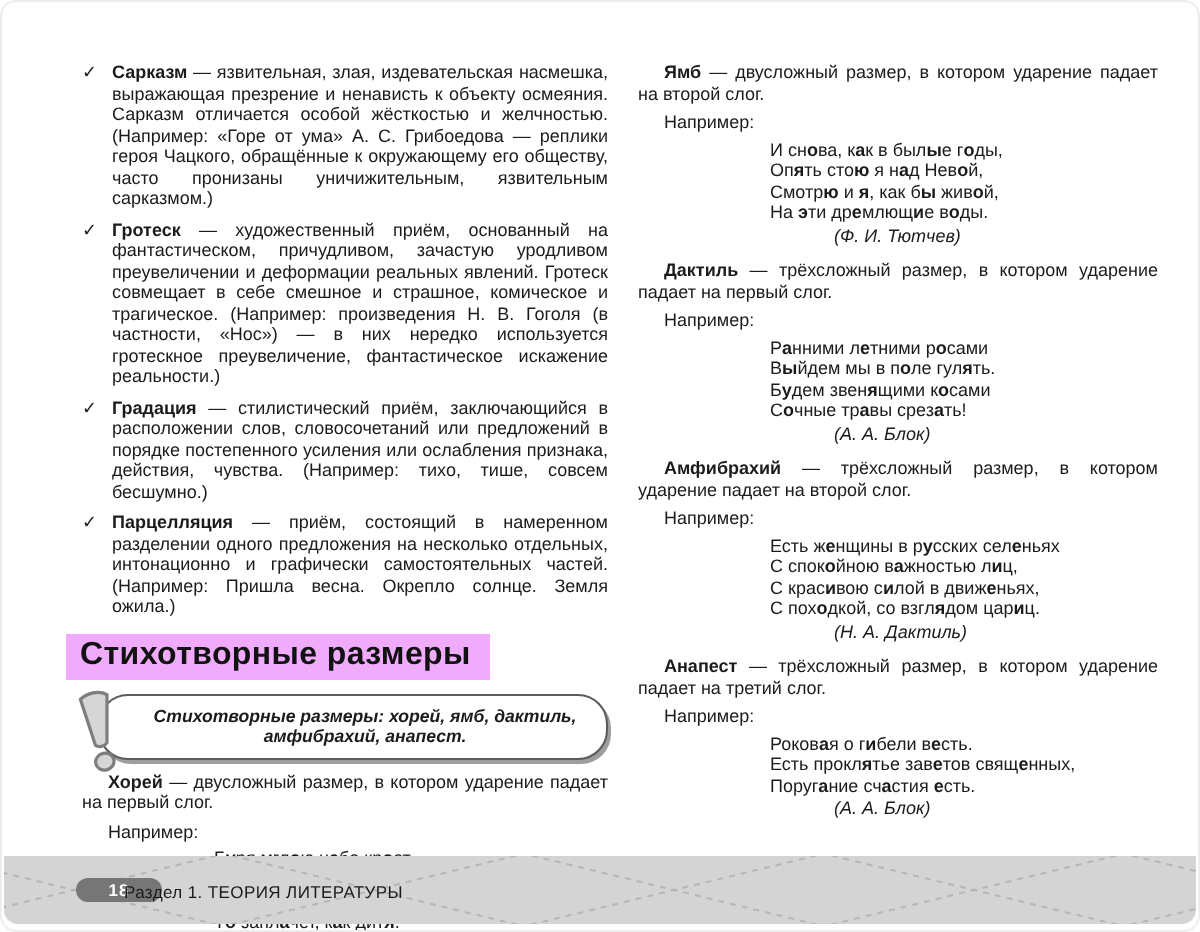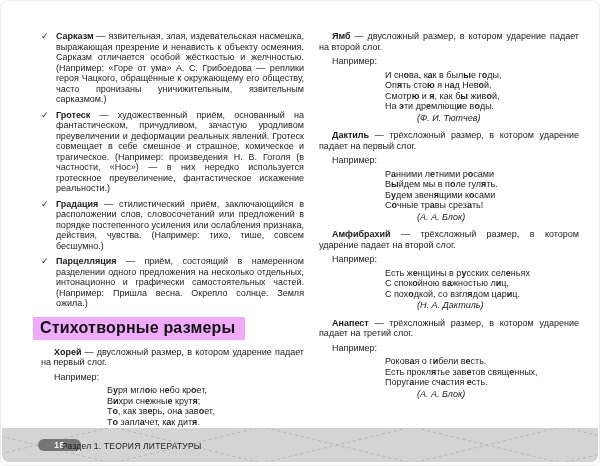--- a/index.html
+++ b/index.html
@@ -68,20 +68,29 @@
       </div>
 
       <div class="gloss-item">
         <span class="check">✓</span>
         <p class="def"><b>Парцелляция</b>
           <span>— приём, состоящий в намеренном разделении одного предложения на несколько отдельных, интонационно и графически самостоятельных частей. (Например: Пришла весна. Окрепло солнце. Земля ожила.)</span></p>
       </div>
 
       <h2 class="heading">Стихотворные размеры</h2>
 
+      <div class="callout">
+        <svg class="excl" width="30" height="46" viewBox="0 0 30 46">
+          <g transform="rotate(-12 15 23)">
+            <path d="M9 4 C13 1.5 19 1.5 22.5 4.5 L17.5 28 C16 29.6 13 29.6 11.6 28 Z" fill="#d6d6d6" stroke="#7e7e7e" stroke-width="1.6"></path>
+            <ellipse cx="14.5" cy="37" rx="4.6" ry="4.2" fill="#d6d6d6" stroke="#7e7e7e" stroke-width="1.6"></ellipse>
+          </g>
+        </svg>
+        <p class="callout-text">Стихотворные размеры: хорей, ямб, дактиль, амфибрахий, анапест.</p>
+      </div>
 
       <div class="meter">
         <p class="def indent"><b>Хорей</b>
           <span>— двусложный размер, в котором ударение падает на первый слог.</span></p>
         <p class="example-label">Например:</p>
         <div class="poem">
           <div class="poem-line">Б<b>у</b>ря мгл<b>о</b>ю н<b>е</b>бо кр<b>о</b>ет,</div>
           <div class="poem-line">В<b>и</b>хри сн<b>е</b>жны<b>е</b> крут<b>я</b>;</div>
           <div class="poem-line">Т<b>о</b>, как зв<b>е</b>рь, он<b>а</b> зав<b>о</b>ет,</div>
           <div class="poem-line">Т<b>о</b> запл<b>а</b>чет, к<b>а</b>к дит<b>я</b>.</div>
@@ -118,20 +127,21 @@
         </div>
       </div>
 
       <div class="meter">
         <p class="def indent"><b>Амфибрахий</b>
           <span>— трёхсложный размер, в котором ударение падает на второй слог.</span></p>
         <p class="example-label">Например:</p>
         <div class="poem">
           <div class="poem-line">Есть ж<b>е</b>нщины в р<b>у</b>сских сел<b>е</b>ньях</div>
           <div class="poem-line">С спок<b>о</b>йною в<b>а</b>жностью л<b>и</b>ц,</div>
+          <div class="poem-line">С крас<b>и</b>вою с<b>и</b>лой в движ<b>е</b>ньях,</div>
           <div class="poem-line">С пох<b>о</b>дкой, со взгл<b>я</b>дом цар<b>и</b>ц.</div>
           <div class="poem-attrib">(Н. А. Дактиль)</div>
         </div>
       </div>
 
       <div class="meter">
         <p class="def indent"><b>Анапест</b>
           <span>— трёхсложный размер, в котором ударение падает на третий слог.</span></p>
         <p class="example-label">Например:</p>
         <div class="poem">

